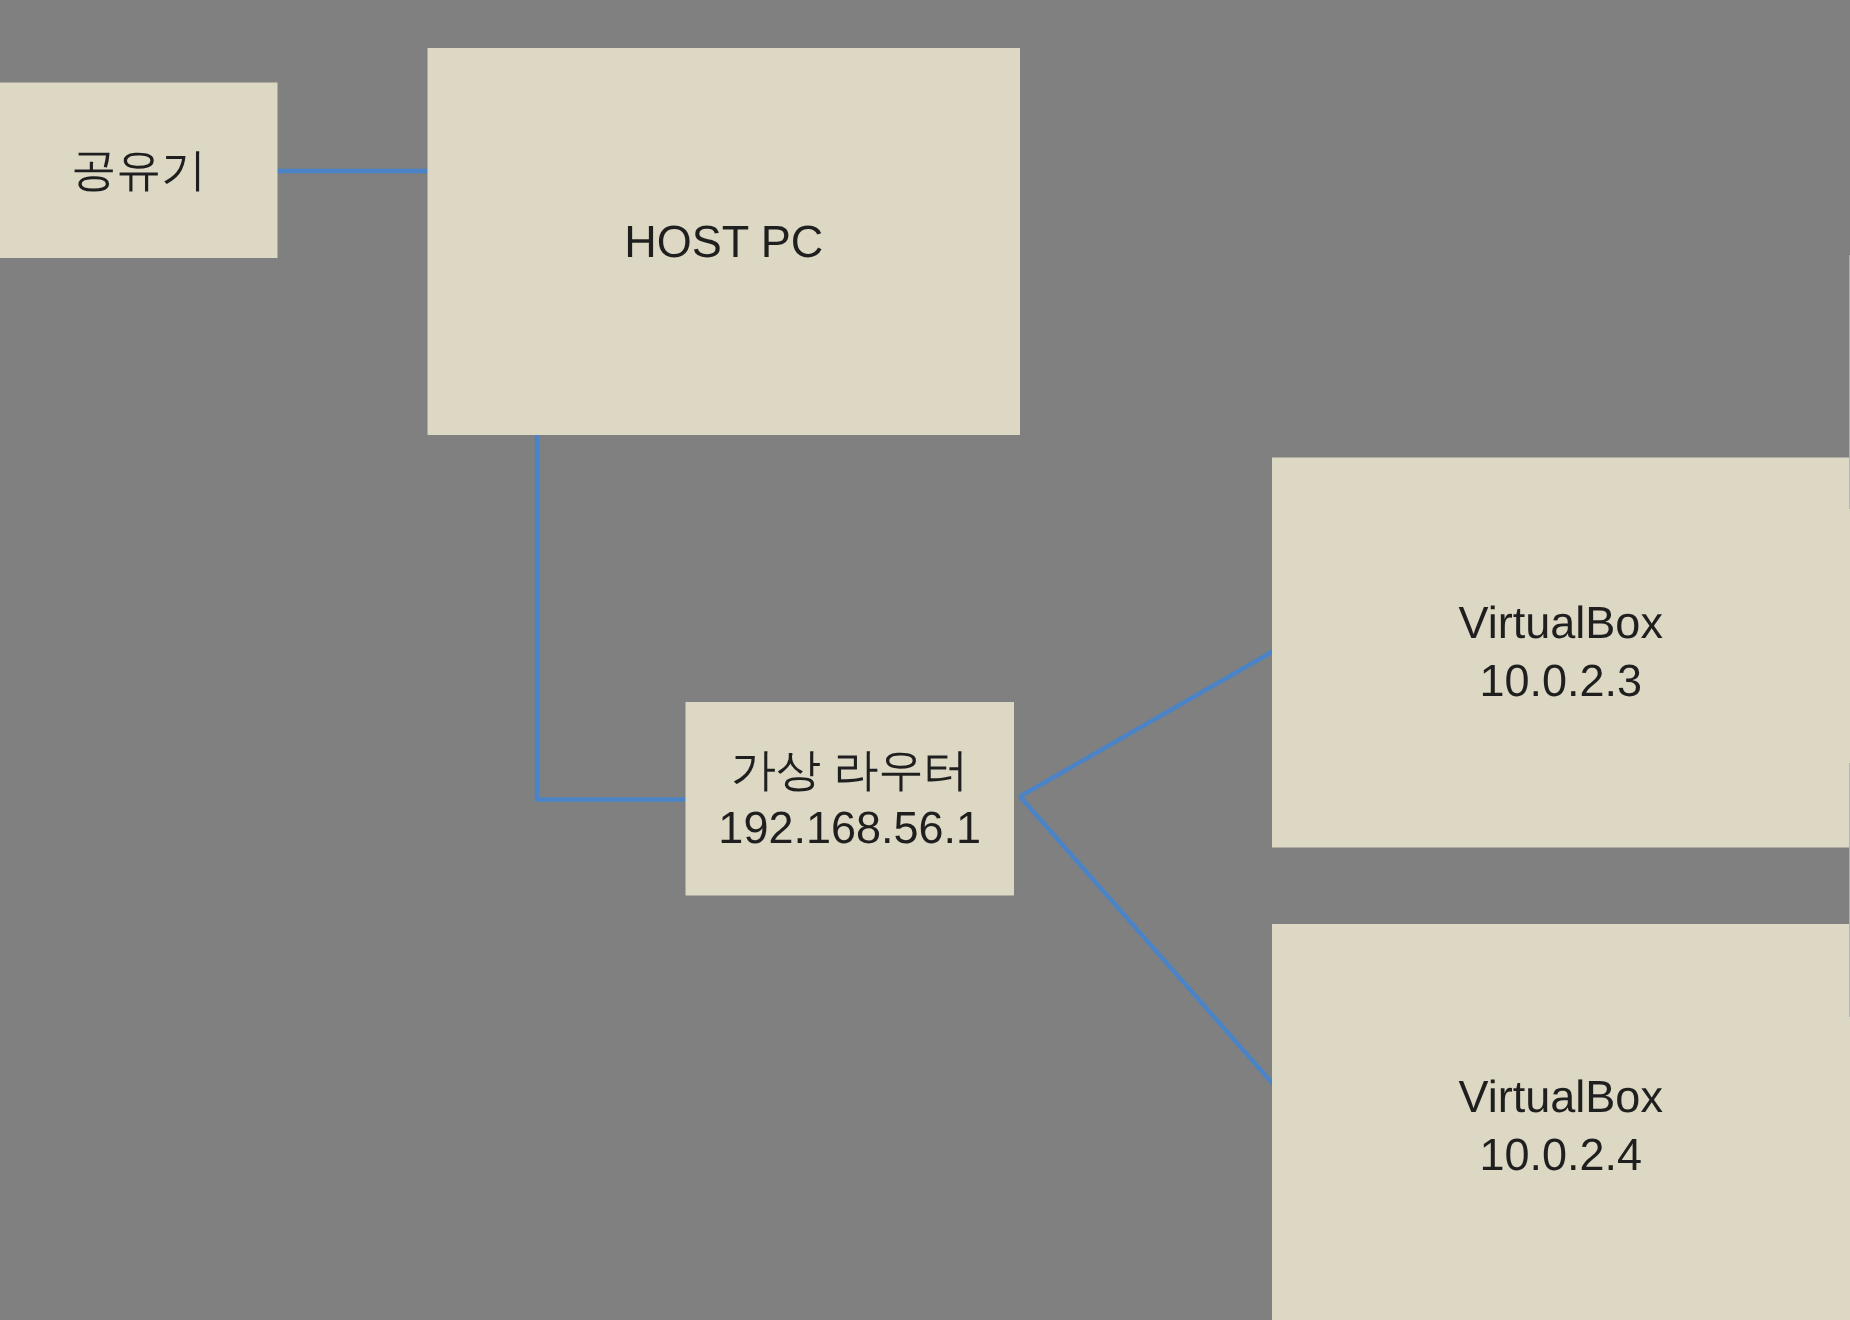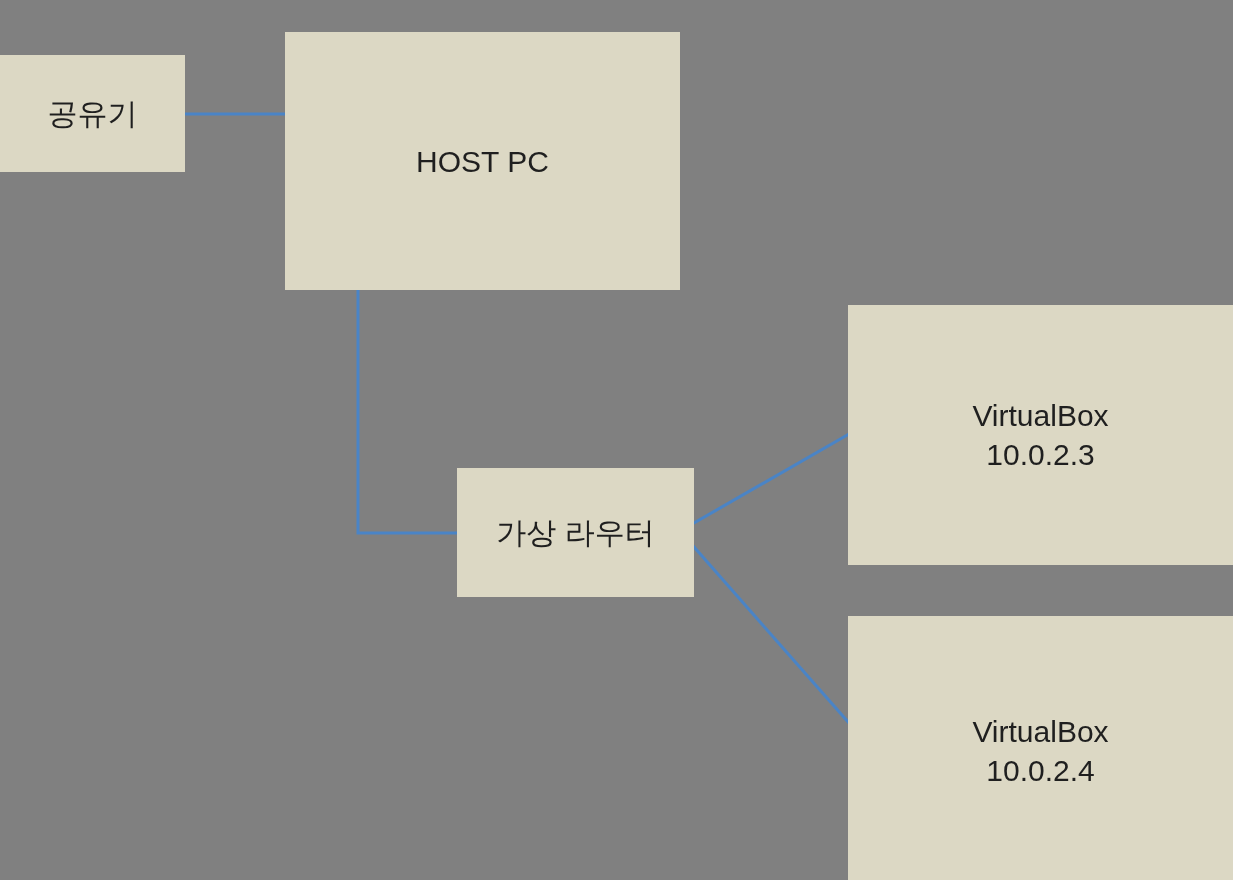--- a/index.html
+++ b/index.html
@@ -30,21 +30,21 @@
     display: flex;
     flex-direction: column;
     align-items: center;
     justify-content: center;
     text-align: center;
     font-size: 30px;
     line-height: 39px;
   }
   .node-router       { left: 0px;   top: 55px;  width: 185px; height: 117px; }
   .node-host-pc      { left: 285px; top: 0px;   width: 395px; height: 258px; margin-top: 32px; }
-  .node-virt-router  { left: 457px; top: 468px; width: 237px; height: 129px; }
+  .node-virt-router  { left: 457px; top: 468px; width: 219px; height: 129px; }
   .node-vbox-1       { left: 848px; top: 305px; width: 385px; height: 260px; }
   .node-vbox-2       { left: 848px; top: 616px; width: 385px; height: 270px; }
 </style>
 </head>
 <body>
 
 <div class="canvas" id="canvas" style="--background: #808080; --node_fill: #dcd8c4; --connector: #4a84c6; --text: #1f1f1f;">
 
   <svg class="edges" viewBox="0 0 1233 880" aria-hidden="true">
     <line x1="184" y1="114" x2="286" y2="114"></line>
@@ -56,20 +56,21 @@
   <div class="node node-router">
     <div>공유기</div>
   </div>
 
   <div class="node node-host-pc">
     <div>HOST PC</div>
   </div>
 
   <div class="node node-virt-router">
     <div>가상 라우터</div>
+    <div>192.168.56.1</div>
   </div>
 
   <div class="node node-vbox-1">
     <div>VirtualBox</div>
     <div>10.0.2.3</div>
   </div>
 
   <div class="node node-vbox-2">
     <div>VirtualBox</div>
     <div>10.0.2.4</div>

